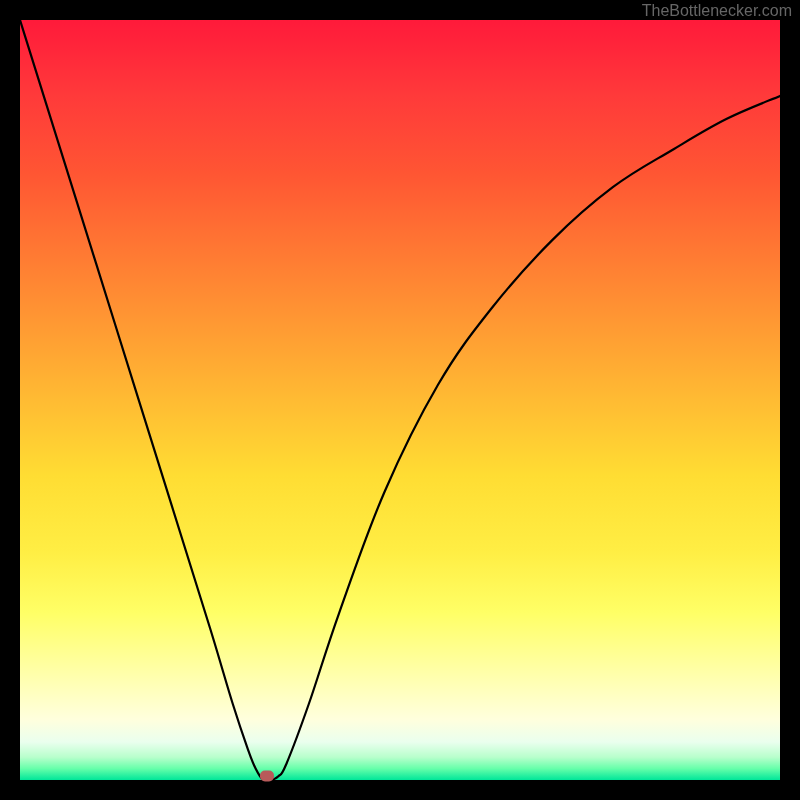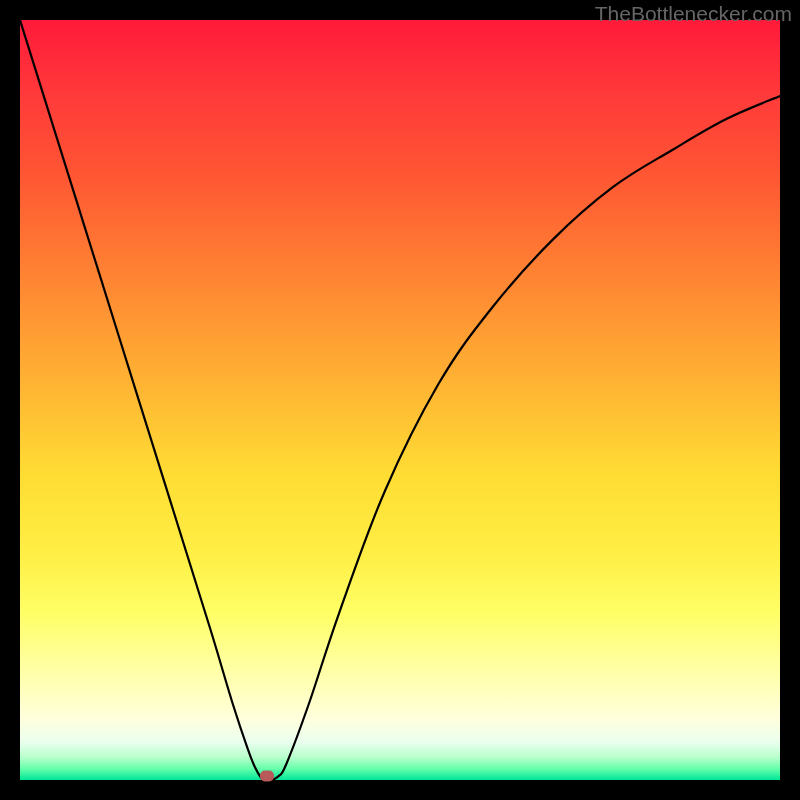--- a/index.html
+++ b/index.html
@@ -9,21 +9,21 @@
     height: 800px;
     background: #000;
     font-family: Arial, sans-serif;
     overflow: hidden;
   }
   .watermark {
     position: absolute;
     top: 2px;
     right: 8px;
     color: #666;
-    font-size: 21px;
+    font-size: 16px;
     font-weight: 500;
     z-index: 10;
   }
   .chart-area {
     position: absolute;
     left: 20px;
     top: 20px;
     width: 760px;
     height: 760px;
   }

